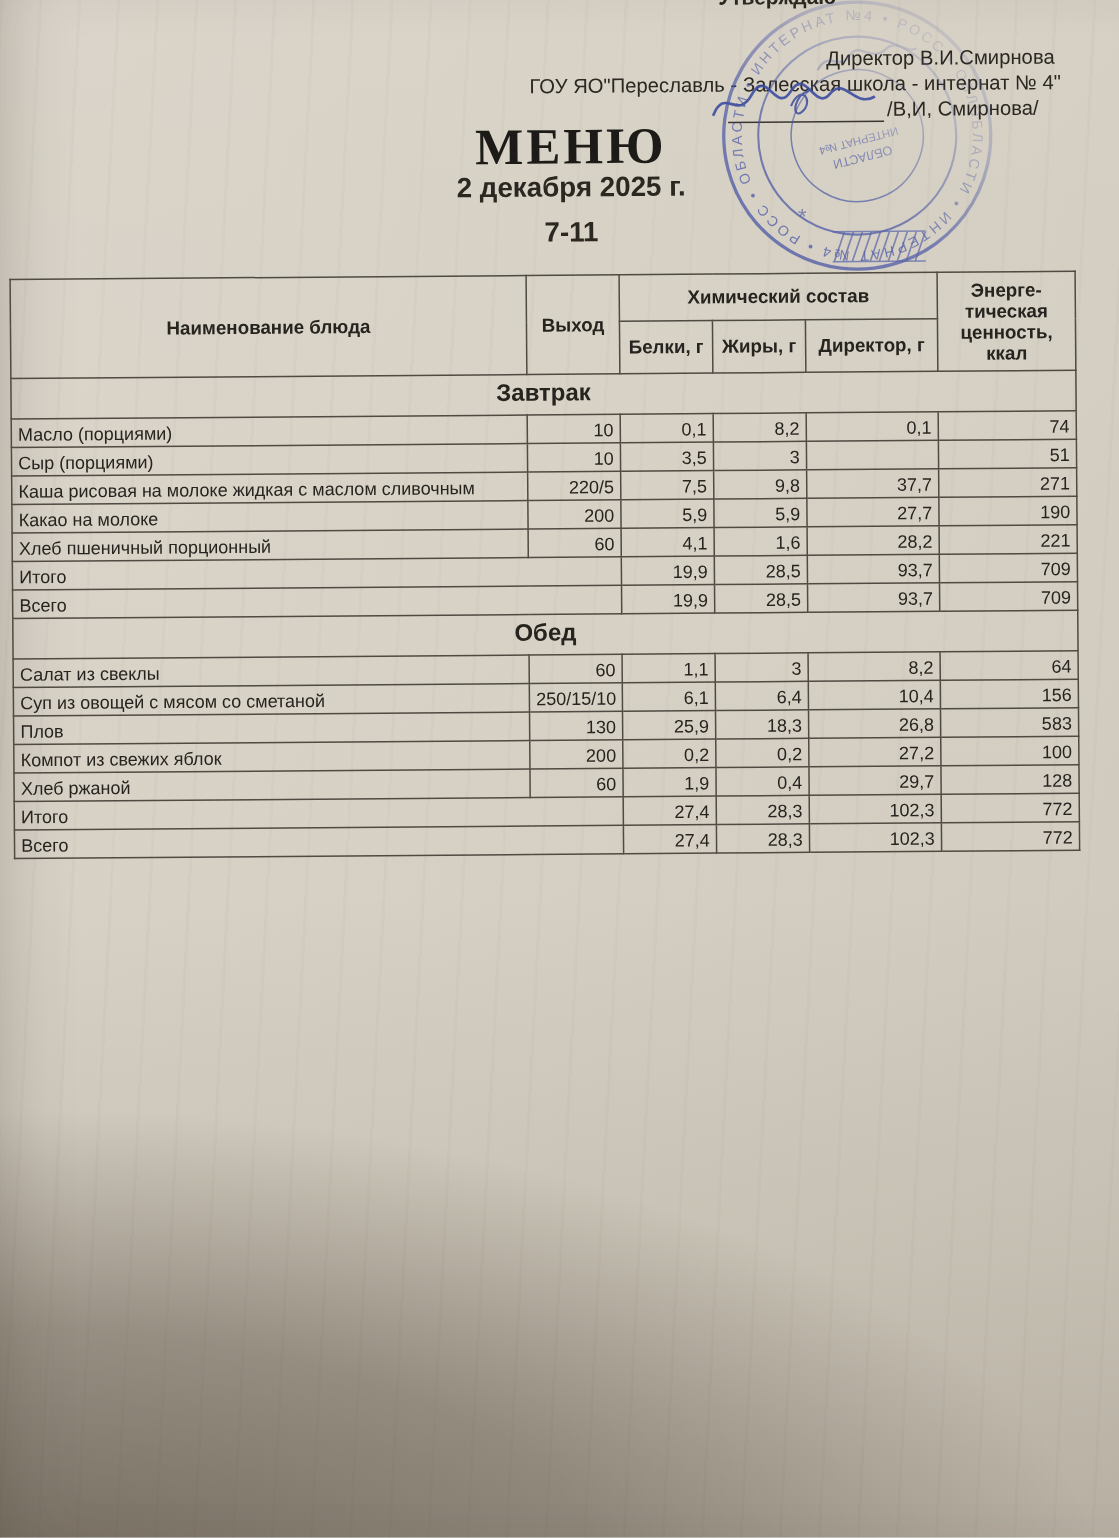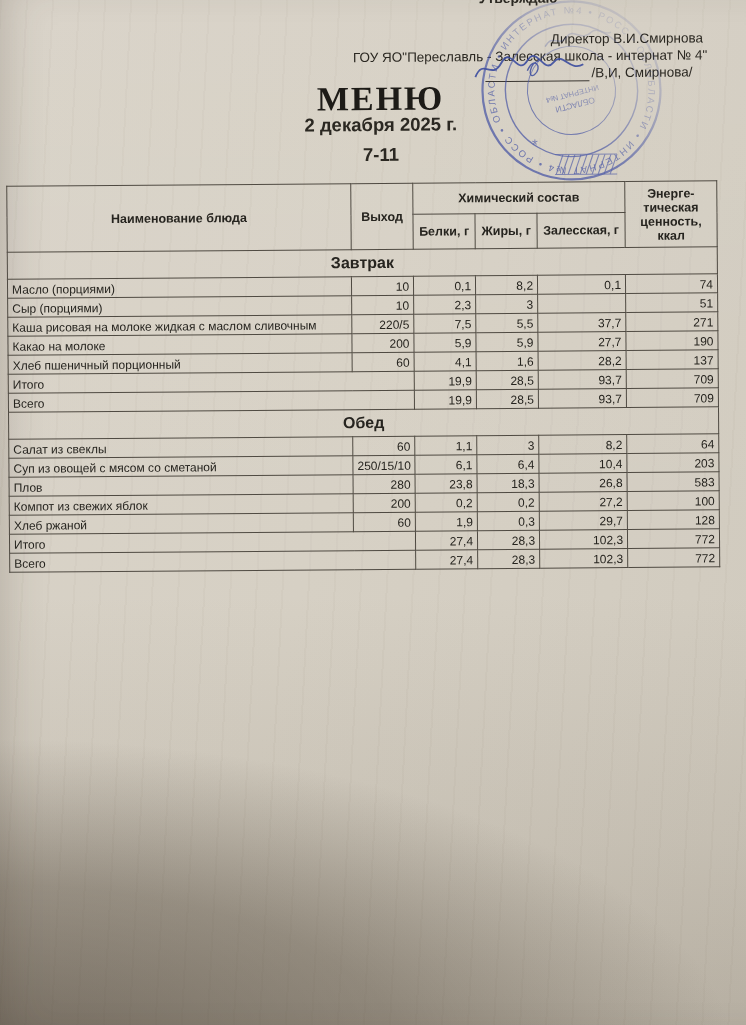--- a/index.html
+++ b/index.html
@@ -107,66 +107,66 @@
     <thead>
       <tr class="h1">
         <th rowspan="2">Наименование блюда</th>
         <th rowspan="2">Выход</th>
         <th colspan="3">Химический состав</th>
         <th rowspan="2">Энерге-тическая ценность, ккал</th>
       </tr>
       <tr class="h2">
         <th>Белки, г</th>
         <th>Жиры, г</th>
-        <th>Залесская, г</th>
+        <th>Директор, г</th>
       </tr>
     </thead>
     <tbody>
         <tr class="section-row">
           <td colspan="6">Завтрак</td>
         </tr>
         <tr>
           <td class="name">Масло (порциями)</td>
           <td class="num">10</td>
           <td class="num">0,1</td>
           <td class="num">8,2</td>
           <td class="num">0,1</td>
           <td class="num">74</td>
         </tr>
         <tr>
           <td class="name">Сыр (порциями)</td>
           <td class="num">10</td>
-          <td class="num">2,3</td>
+          <td class="num">3,5</td>
           <td class="num">3</td>
           <td class="num"></td>
           <td class="num">51</td>
         </tr>
         <tr>
           <td class="name">Каша рисовая на молоке жидкая с маслом сливочным</td>
           <td class="num">220/5</td>
           <td class="num">7,5</td>
-          <td class="num">5,5</td>
+          <td class="num">9,8</td>
           <td class="num">37,7</td>
           <td class="num">271</td>
         </tr>
         <tr>
           <td class="name">Какао на молоке</td>
           <td class="num">200</td>
           <td class="num">5,9</td>
           <td class="num">5,9</td>
           <td class="num">27,7</td>
           <td class="num">190</td>
         </tr>
         <tr>
           <td class="name">Хлеб пшеничный порционный</td>
           <td class="num">60</td>
           <td class="num">4,1</td>
           <td class="num">1,6</td>
           <td class="num">28,2</td>
-          <td class="num">137</td>
+          <td class="num">221</td>
         </tr>
         <tr>
           <td class="name" colspan="2">Итого</td>
           <td class="num">19,9</td>
           <td class="num">28,5</td>
           <td class="num">93,7</td>
           <td class="num">709</td>
         </tr>
         <tr>
           <td class="name" colspan="2">Всего</td>
@@ -185,43 +185,43 @@
           <td class="num">3</td>
           <td class="num">8,2</td>
           <td class="num">64</td>
         </tr>
         <tr>
           <td class="name">Суп из овощей с мясом со сметаной</td>
           <td class="num">250/15/10</td>
           <td class="num">6,1</td>
           <td class="num">6,4</td>
           <td class="num">10,4</td>
-          <td class="num">203</td>
+          <td class="num">156</td>
         </tr>
         <tr>
           <td class="name">Плов</td>
-          <td class="num">280</td>
-          <td class="num">23,8</td>
+          <td class="num">130</td>
+          <td class="num">25,9</td>
           <td class="num">18,3</td>
           <td class="num">26,8</td>
           <td class="num">583</td>
         </tr>
         <tr>
           <td class="name">Компот из свежих яблок</td>
           <td class="num">200</td>
           <td class="num">0,2</td>
           <td class="num">0,2</td>
           <td class="num">27,2</td>
           <td class="num">100</td>
         </tr>
         <tr>
           <td class="name">Хлеб ржаной</td>
           <td class="num">60</td>
           <td class="num">1,9</td>
-          <td class="num">0,3</td>
+          <td class="num">0,4</td>
           <td class="num">29,7</td>
           <td class="num">128</td>
         </tr>
         <tr>
           <td class="name" colspan="2">Итого</td>
           <td class="num">27,4</td>
           <td class="num">28,3</td>
           <td class="num">102,3</td>
           <td class="num">772</td>
         </tr>

